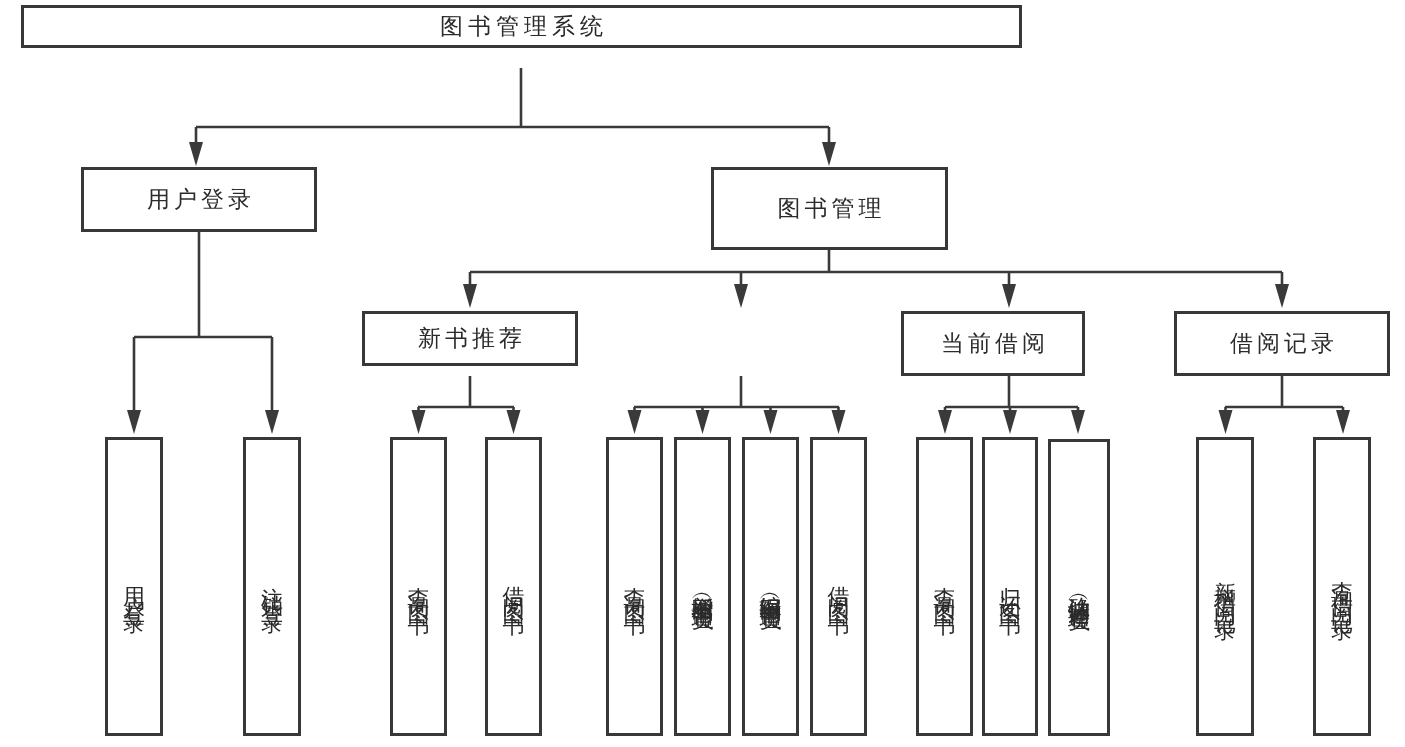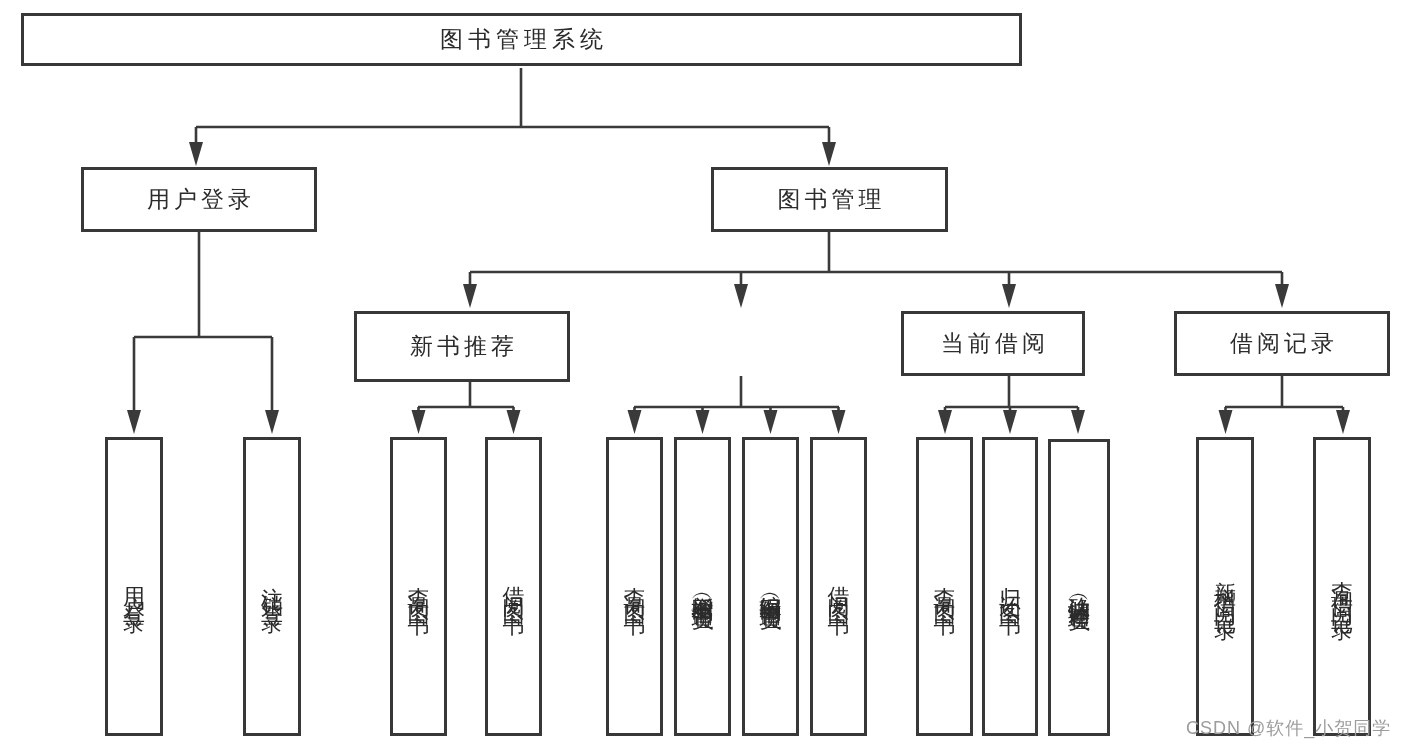--- a/index.html
+++ b/index.html
@@ -102,32 +102,32 @@
       <polygon points="1071,410 1085,410 1078,434"></polygon>
     </g>
 
     <g>
       <path d="M1282 376 V407 M1225 407 H1343 M1225.5 407 V420 M1343 407 V420"></path>
       <polygon points="1218.5,410 1232.5,410 1225.5,434"></polygon>
       <polygon points="1336,410 1350,410 1343,434"></polygon>
     </g>
   </svg>
 
-  <div class="box h root" style="left:21px;top:13px;width:1001px;height:53px">
+  <div class="box h root" style="left:21px;top:5px;width:1001px;height:43px">
     <span>图书管理系统</span>
   </div>
 
   <div class="box h" style="left:81px;top:167px;width:236px;height:65px">
     <span>用户登录</span>
   </div>
-  <div class="box h" style="left:711px;top:167px;width:237px;height:65px">
+  <div class="box h" style="left:711px;top:167px;width:237px;height:83px">
     <span>图书管理</span>
   </div>
 
-  <div class="box h" style="left:354px;top:311px;width:216px;height:71px">
+  <div class="box h" style="left:362px;top:311px;width:216px;height:55px">
     <span>新书推荐</span>
   </div>
   <div class="box h" style="left:901px;top:311px;width:184px;height:65px">
     <span>当前借阅</span>
   </div>
   <div class="box h" style="left:1174px;top:311px;width:216px;height:65px">
     <span>借阅记录</span>
   </div>
 
   <div class="box v" style="left:105px;top:437px;width:58px;height:299px">
@@ -167,15 +167,14 @@
     <span>确认归还（管理员）</span>
   </div>
 
   <div class="box v ls-mid" style="left:1196px;top:437px;width:58px;height:299px">
     <span>新增借阅记录</span>
   </div>
   <div class="box v ls-mid" style="left:1313px;top:437px;width:58px;height:299px">
     <span>查询借阅记录</span>
   </div>
 
-  <div class="watermark">CSDN @软件_小贺同学</div>
 
 </div>
 
 </body></html>

